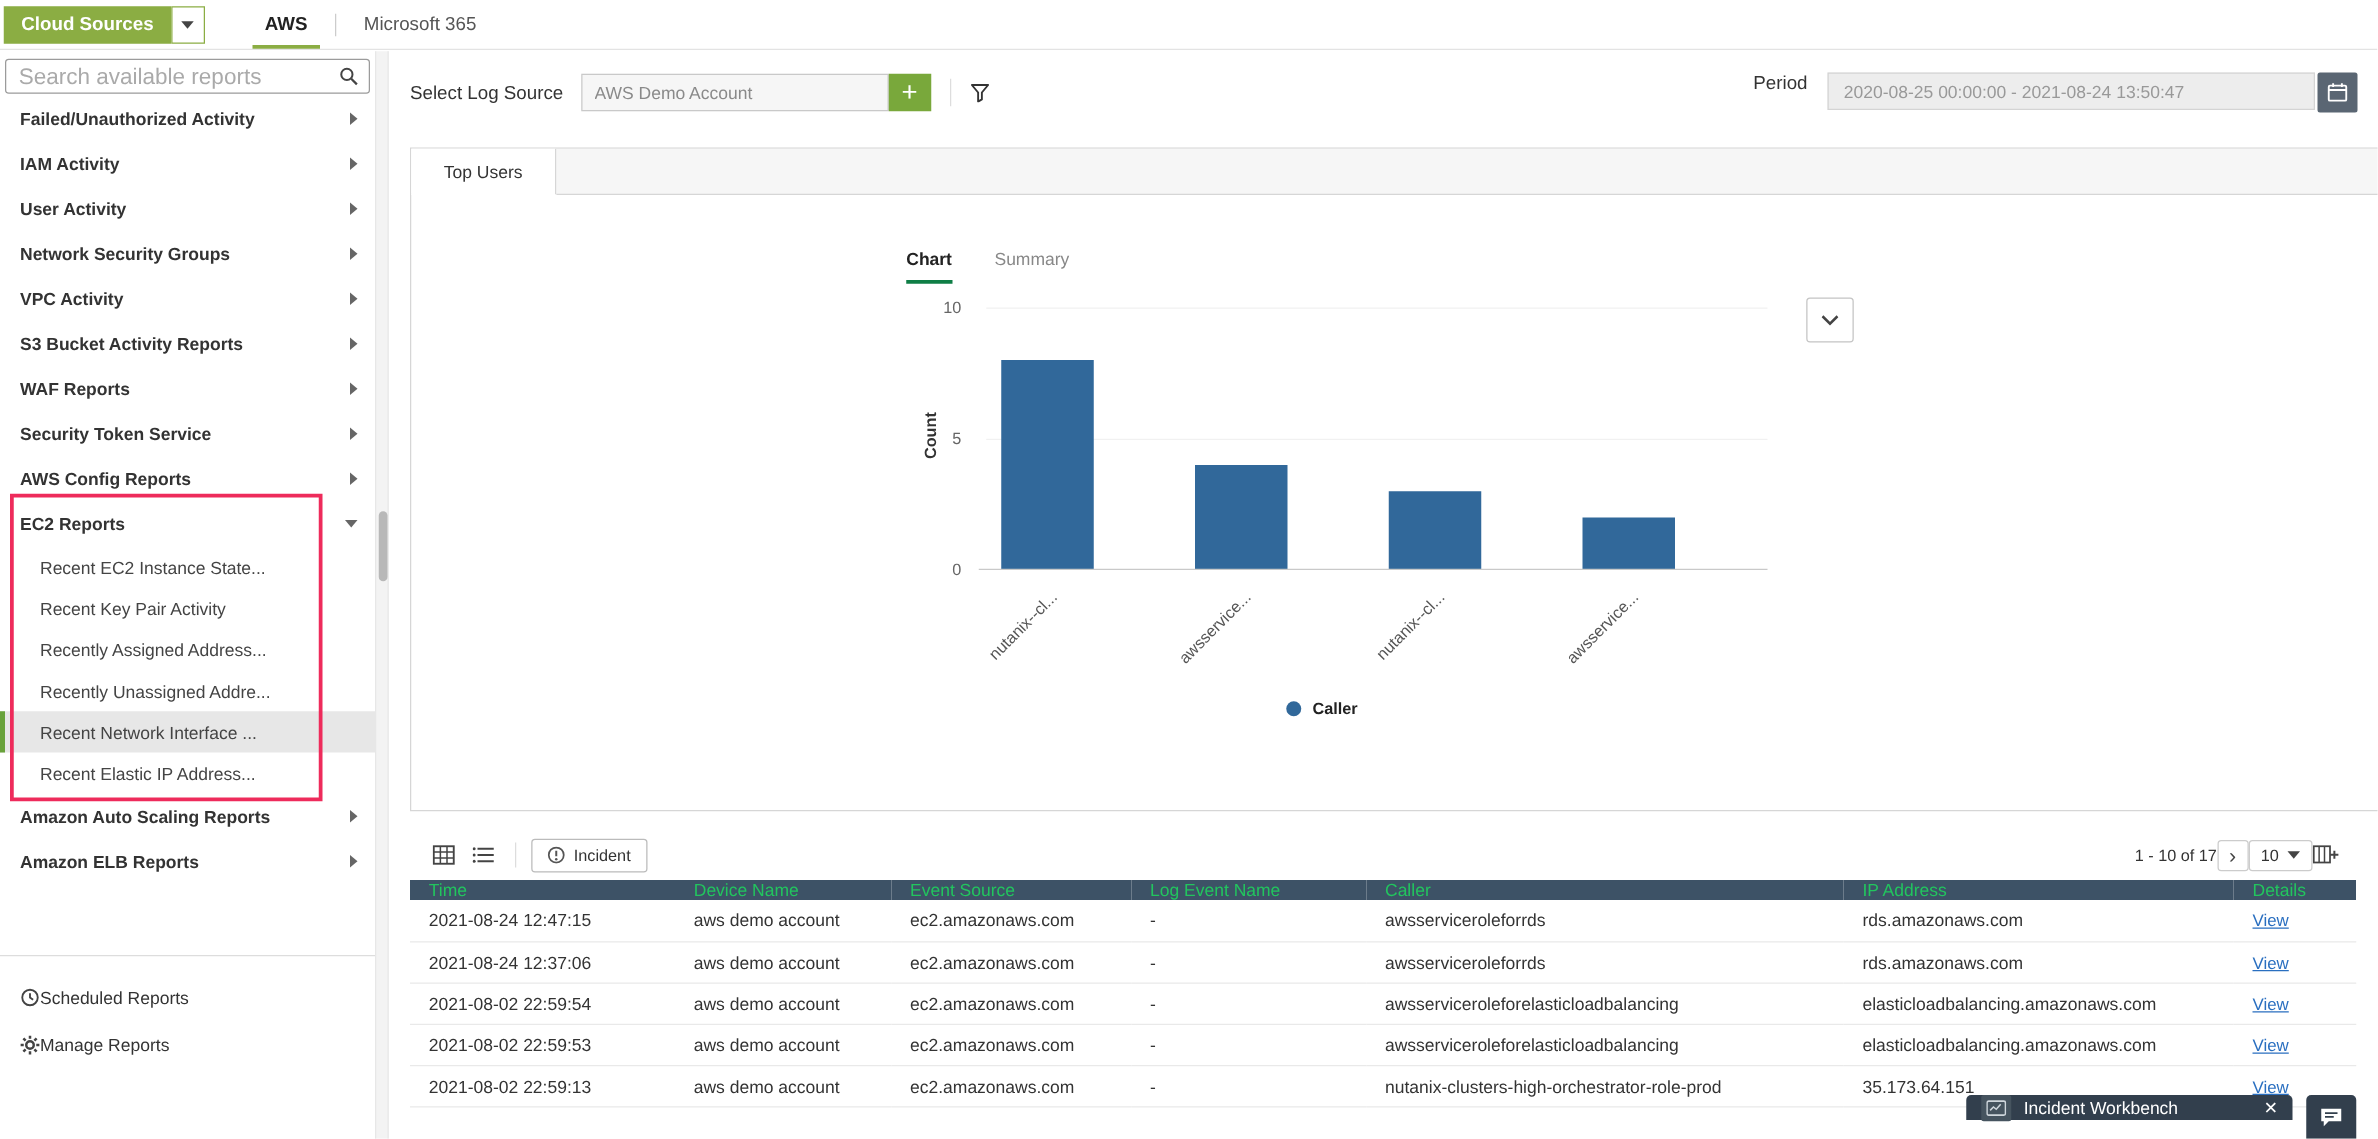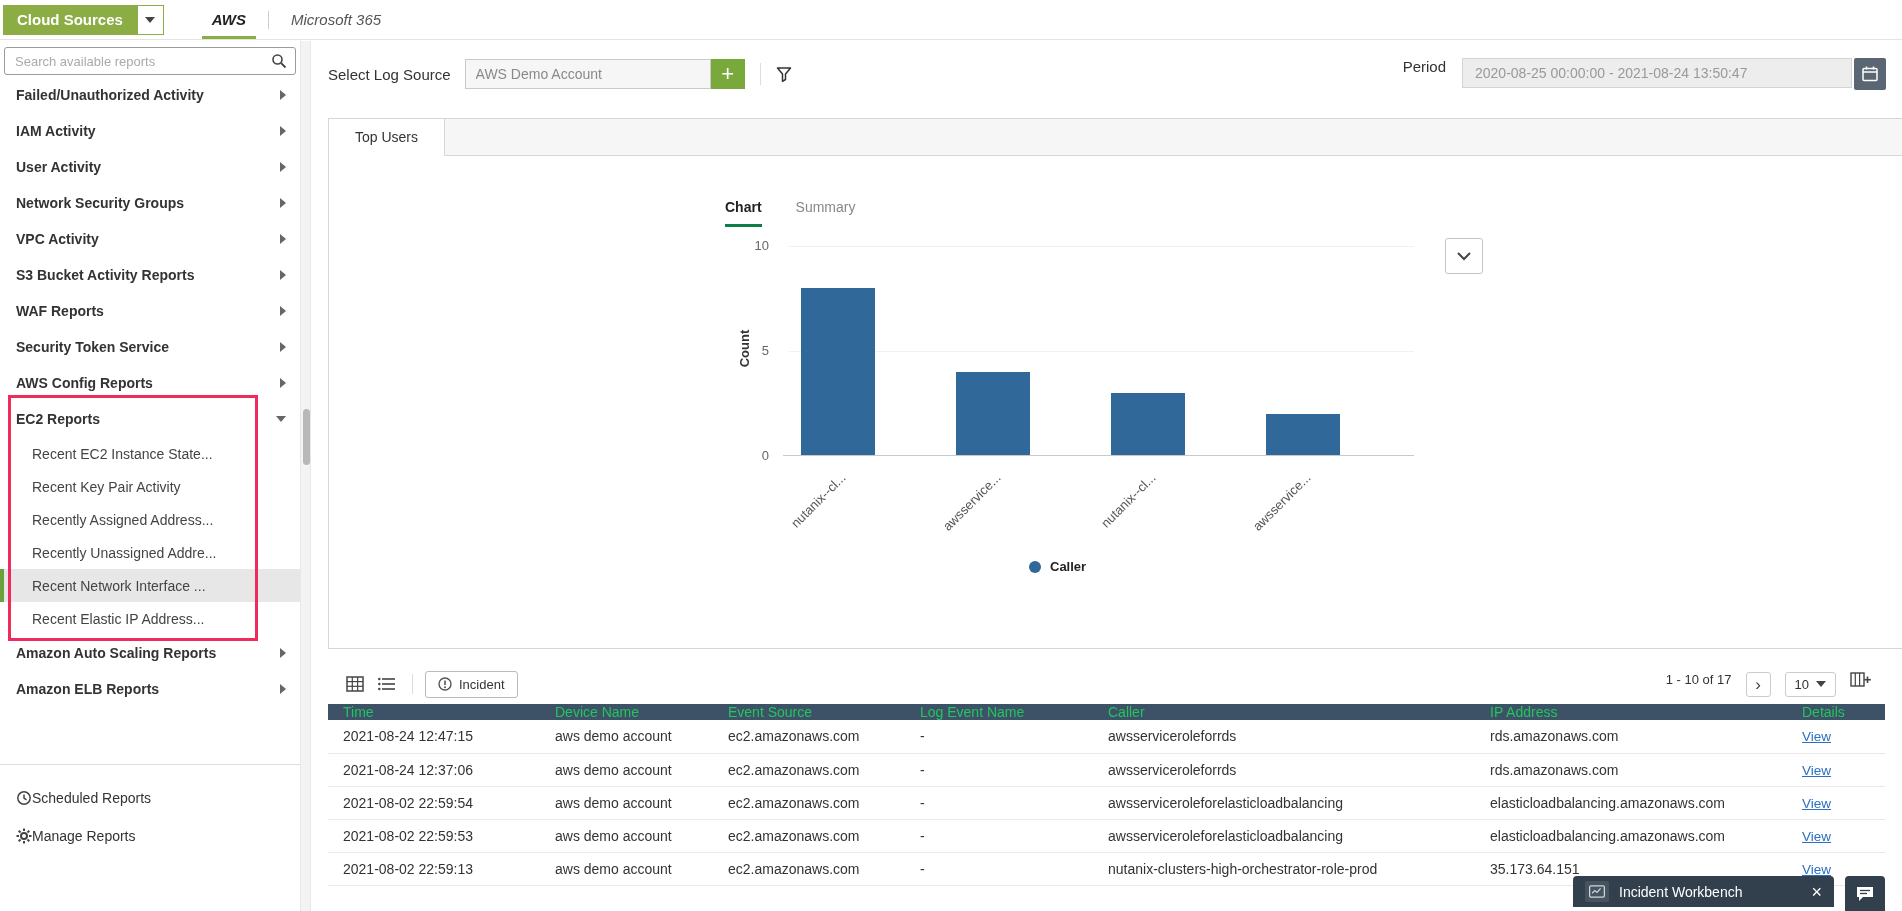--- a/index.html
+++ b/index.html
@@ -13,32 +13,32 @@
 
   
   .topbar{position:absolute;top:0;left:0;right:0;height:40px;background:#fff;
     border-bottom:1px solid #e3e3e3;display:flex;align-items:center;}
   .cloud-group{margin-left:3px;display:flex;height:30px;cursor:pointer;}
   .cloud-btn{background:var(--green);color:#fff;font-weight:bold;font-size:15px;
     display:flex;align-items:center;padding:0 14px;}
   .cloud-caret{width:27px;border:1px solid var(--green);background:#fff;
     display:flex;align-items:center;justify-content:center;}
   .tri-down{width:0;height:0;border-left:5px solid transparent;border-right:5px solid transparent;border-top:6px solid #444;}
-  .top-tabs{display:flex;align-items:center;height:100%;margin-left:26px;font-style:italic;}
+  .top-tabs{display:flex;align-items:center;height:100%;margin-left:26px;}
   .top-tab{position:relative;height:100%;display:flex;align-items:center;
     padding:0 22px;font-size:15px;color:#555;cursor:pointer;}
   .top-tab.active{color:#222;font-weight:bold;}
   .top-tab.active::after{content:'';position:absolute;left:12px;right:12px;bottom:0;height:3px;background:var(--green);}
   .top-sep{width:1px;height:18px;background:#ccc;}
 
   
   .sidebar{position:absolute;top:41px;left:0;width:300px;bottom:0;background:#fff;}
   .search-wrap{margin:6px 4px 2px 4px;position:relative;}
   .search-input{width:100%;height:28px;border:1px solid #9b9b9b;border-radius:3px;
-    padding:0 32px 0 10px;font-size:13px;color:#333;outline:none;}
+    padding:0 32px 0 10px;font-size:18px;color:#333;outline:none;}
   .search-input::placeholder{color:#aaa;}
   .search-icon{position:absolute;right:9px;top:6px;}
   .side-group{height:36px;display:flex;align-items:center;justify-content:space-between;
     padding:0 14px 0 16px;font-size:14px;font-weight:bold;color:#333;cursor:pointer;}
   .chev-right{width:0;height:0;border-top:5px solid transparent;border-bottom:5px solid transparent;border-left:6px solid #666;}
   .chev-down{width:0;height:0;border-left:5px solid transparent;border-right:5px solid transparent;border-top:6px solid #666;}
   .side-child{height:33px;display:flex;align-items:center;padding-left:28px;font-size:14px;
     color:#444;cursor:pointer;border-left:4px solid transparent;}
   .side-child.selected{background:#e7e7e7;border-left-color:#69a23b;}
   .highlight-rect{position:absolute;left:8px;top:354px;width:250px;height:246px;
@@ -95,35 +95,35 @@
   .chart-menu-btn{position:absolute;left:1116px;top:119px;width:38px;height:36px;background:#fff;
     border:1px solid #c4c4c4;border-radius:3px;display:flex;align-items:center;justify-content:center;cursor:pointer;}
 
   
   .table-section{position:absolute;left:328px;top:664px;width:1557px;}
   .table-toolbar{height:40px;display:flex;align-items:center;}
   .tb-icon-btn{background:none;border:none;cursor:pointer;display:flex;align-items:center;margin-right:14px;}
   .tb-sep{width:1px;height:20px;background:#ddd;margin:0 12px 0 2px;}
   .incident-btn{display:flex;align-items:center;gap:7px;height:27px;padding:0 12px;background:#fff;
     border:1px solid #bbb;border-radius:3px;font-size:13px;color:#333;cursor:pointer;}
-  .pager{margin-left:auto;display:flex;align-items:flex-start;gap:14px;margin-right:14px;}
+  .pager{margin-left:auto;display:flex;align-items:center;gap:0;margin-right:14px;}
   .pager-range{font-size:13px;color:#333;}
   .pager-next{width:25px;height:25px;border:1px solid #ccc;border-radius:3px;background:#fff;
     font-size:17px;color:#444;line-height:1;cursor:pointer;}
   .page-size{display:flex;align-items:center;gap:7px;border:1px solid #ccc;border-radius:3px;
     background:#fff;padding:4px 9px;font-size:13px;color:#333;cursor:pointer;}
   .report-table{width:100%;border-collapse:collapse;table-layout:fixed;}
   .report-table th{background:var(--header);color:#22c55e;font-weight:normal;font-size:14px;
     text-align:left;height:15px;padding:0 6px 0 15px;overflow:hidden;white-space:nowrap;}
   .report-table td{height:33px;border-bottom:1px solid #e9e9e9;font-size:14px;color:#333;
     padding:0 6px 0 15px;overflow:hidden;white-space:nowrap;text-overflow:ellipsis;}
   .view-link{color:#2a6fc0;text-decoration:underline;font-size:13.5px;}
 
   
-  .workbench{position:absolute;left:1573px;top:876px;width:261px;height:31px;background:var(--dark);
+  .workbench{position:absolute;left:1573px;top:876px;width:261px;height:20px;background:var(--dark);
     border-radius:4px 4px 0 0;display:flex;align-items:center;gap:10px;padding:0 12px;z-index:10;}
   .wb-icon-box{width:24px;height:21px;background:#46545f;border-radius:2px;
     display:flex;align-items:center;justify-content:center;}
   .wb-label{color:#fff;font-size:14px;}
   .wb-close{margin-left:auto;background:none;border:none;color:#fff;font-size:18px;line-height:1;cursor:pointer;}
   .chat-btn{position:absolute;left:1845px;top:876px;width:40px;height:35px;background:var(--dark);
     border:none;border-radius:4px 4px 0 0;display:flex;align-items:center;justify-content:center;z-index:10;cursor:pointer;}
 </style>
 </head>
 <body>

